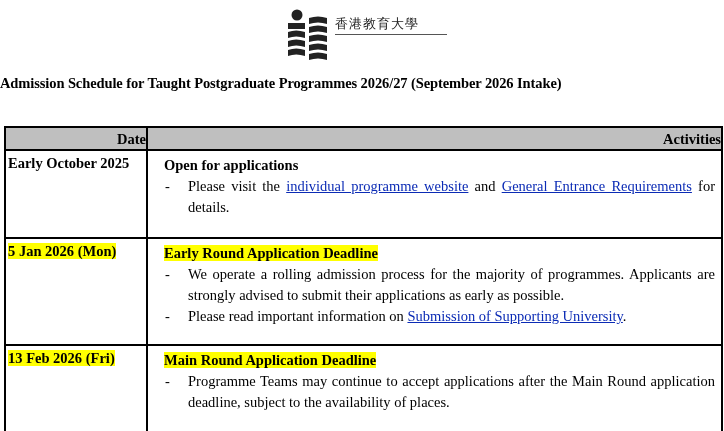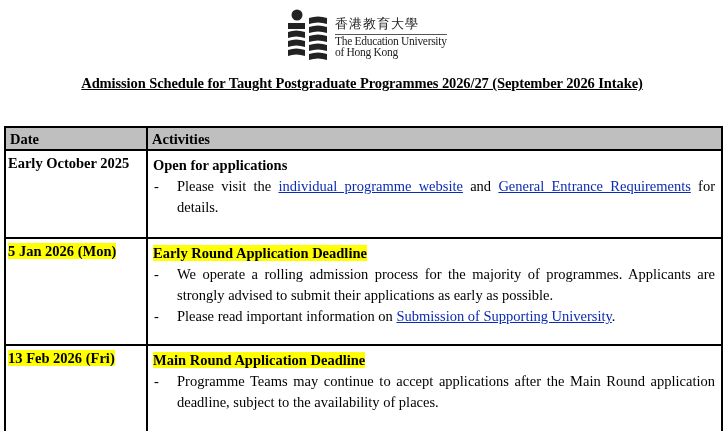--- a/index.html
+++ b/index.html
@@ -17,38 +17,38 @@
       color: #222; font-family: Liberation Serif, serif; white-space: nowrap;
     }
     .logo-rule {
       position: absolute; left: 48px; top: 25px; width: 112px; height: 1px; background: #555;
     }
     .logo-en {
       position: absolute; left: 48px; top: 27px; font-size: 11.5px; line-height: 11px;
       color: #222; white-space: nowrap; letter-spacing: -0.3px;
     }
     .title {
-      position: absolute; left: 0; width: 724px; top: 75px; text-align: center;
-      font-weight: bold; font-size: 14.5px; text-decoration: underline;
+      position: absolute; left: 0; width: 724px; top: 75px; text-align: left;
+      font-weight: bold; font-size: 14.5px; 
       letter-spacing: -0.1px;
     }
     table.schedule {
       position: absolute; left: 4px; top: 126px; width: 719px;
       border-collapse: collapse; font-size: 14.5px;
     }
     table.schedule th, table.schedule td {
       border: 2px solid #000; vertical-align: top;
     }
     table.schedule th {
-      background: #bfbfbf; height: 20px; padding: 1px 0 0 4px; font-weight: bold;
-      text-align: left; line-height: 20px;
+      background: #bfbfbf; height: 20px; padding: 1px 0 0 16px; font-weight: bold;
+      text-align: right; line-height: 20px;
     }
     col.c-date { width: 142px; }
     td.date { padding: 4px 6px 0 2px; font-weight: bold; white-space: nowrap; }
-    td.act { padding: 4px 6px 0 5px; }
+    td.act { padding: 4px 6px 0 16px; }
     tr.r1 td { height: 82px; }
     tr.r2 td { height: 101px; }
     tr.r3 td { height: 86px; }
     .hl { background: #ffff00; }
     .act-title { font-weight: bold; line-height: 21px; }
     .bullet {
       position: relative; padding-left: 24px; line-height: 21px; text-align: justify;
     }
     .bullet .dash { position: absolute; left: 1px; top: 0; }
     a.link { color: #1a0dab; color: #0b2bb5; text-decoration: underline; }
@@ -64,24 +64,20 @@
     <path d="M1 32 q8 -3 17 0 v6 q-9 -3 -17 0 z" fill="#222"></path>
     <path d="M1 41 q8 -3 17 0 v6 q-9 -3 -17 0 z" fill="#222"></path>
     <path d="M22 9 q9 -3 18 0 v6 q-9 -3 -18 0 z" fill="#222"></path>
     <path d="M22 18 q9 -3 18 0 v6 q-9 -3 -18 0 z" fill="#222"></path>
     <path d="M22 27 q9 -3 18 0 v6 q-9 -3 -18 0 z" fill="#222"></path>
     <path d="M22 36 q9 -3 18 0 v6 q-9 -3 -18 0 z" fill="#222"></path>
     <path d="M22 45 q9 -3 18 0 v6 q-9 -3 -18 0 z" fill="#222"></path>
   </svg>
   <span class="logo-cn">香港教育大學</span>
   <div class="logo-rule"></div>
-  <div class="logo-en">
-    <div>The Education University</div>
-    <div>of Hong Kong</div>
-  </div>
 </div>
 
 <div class="title">Admission Schedule for Taught Postgraduate Programmes 2026/27 (September 2026 Intake)</div>
 
 <table class="schedule">
   <colgroup>
       <col class="c-date">
       <col>
     </colgroup>
   <thead>

